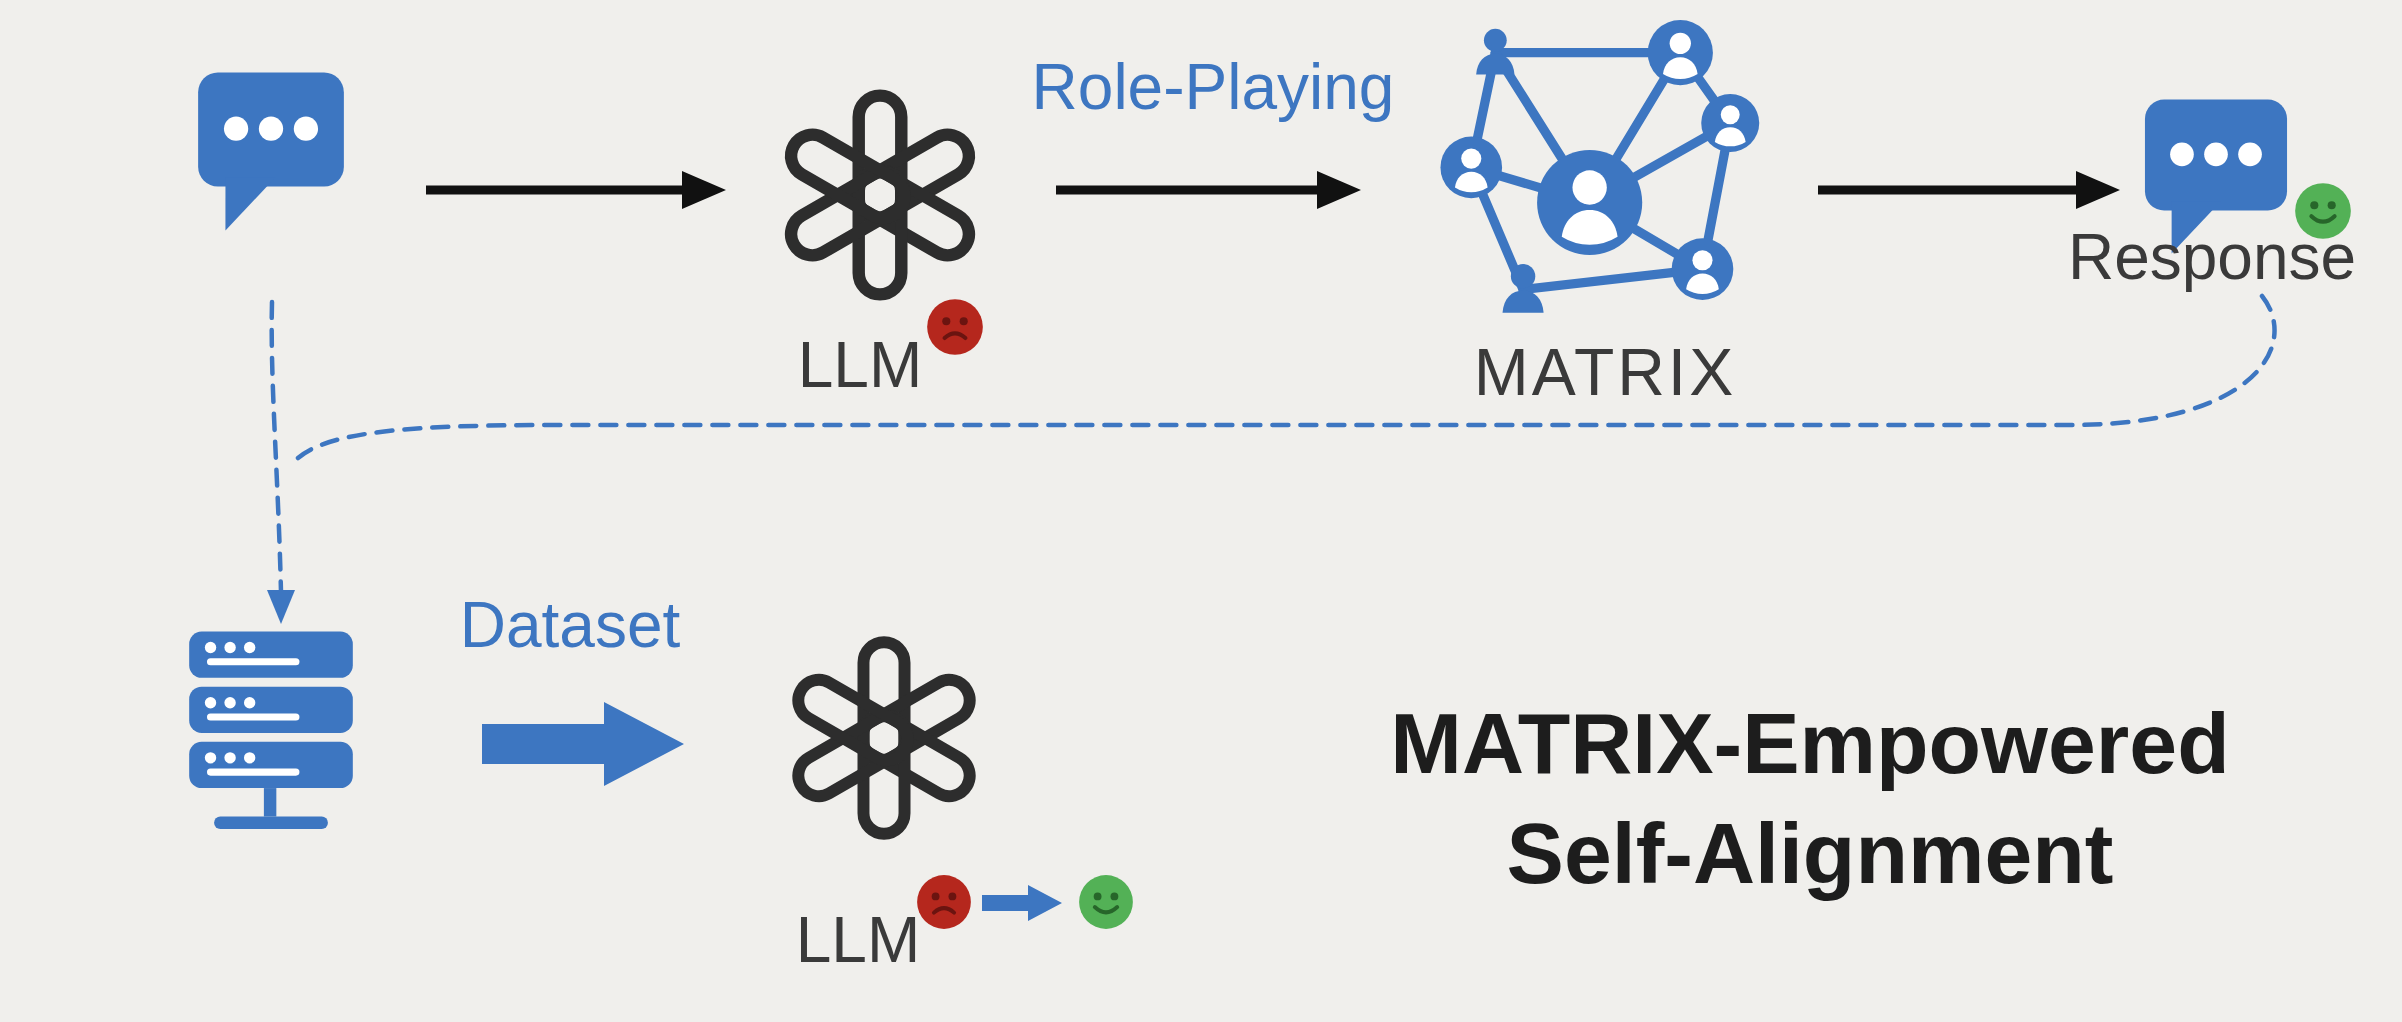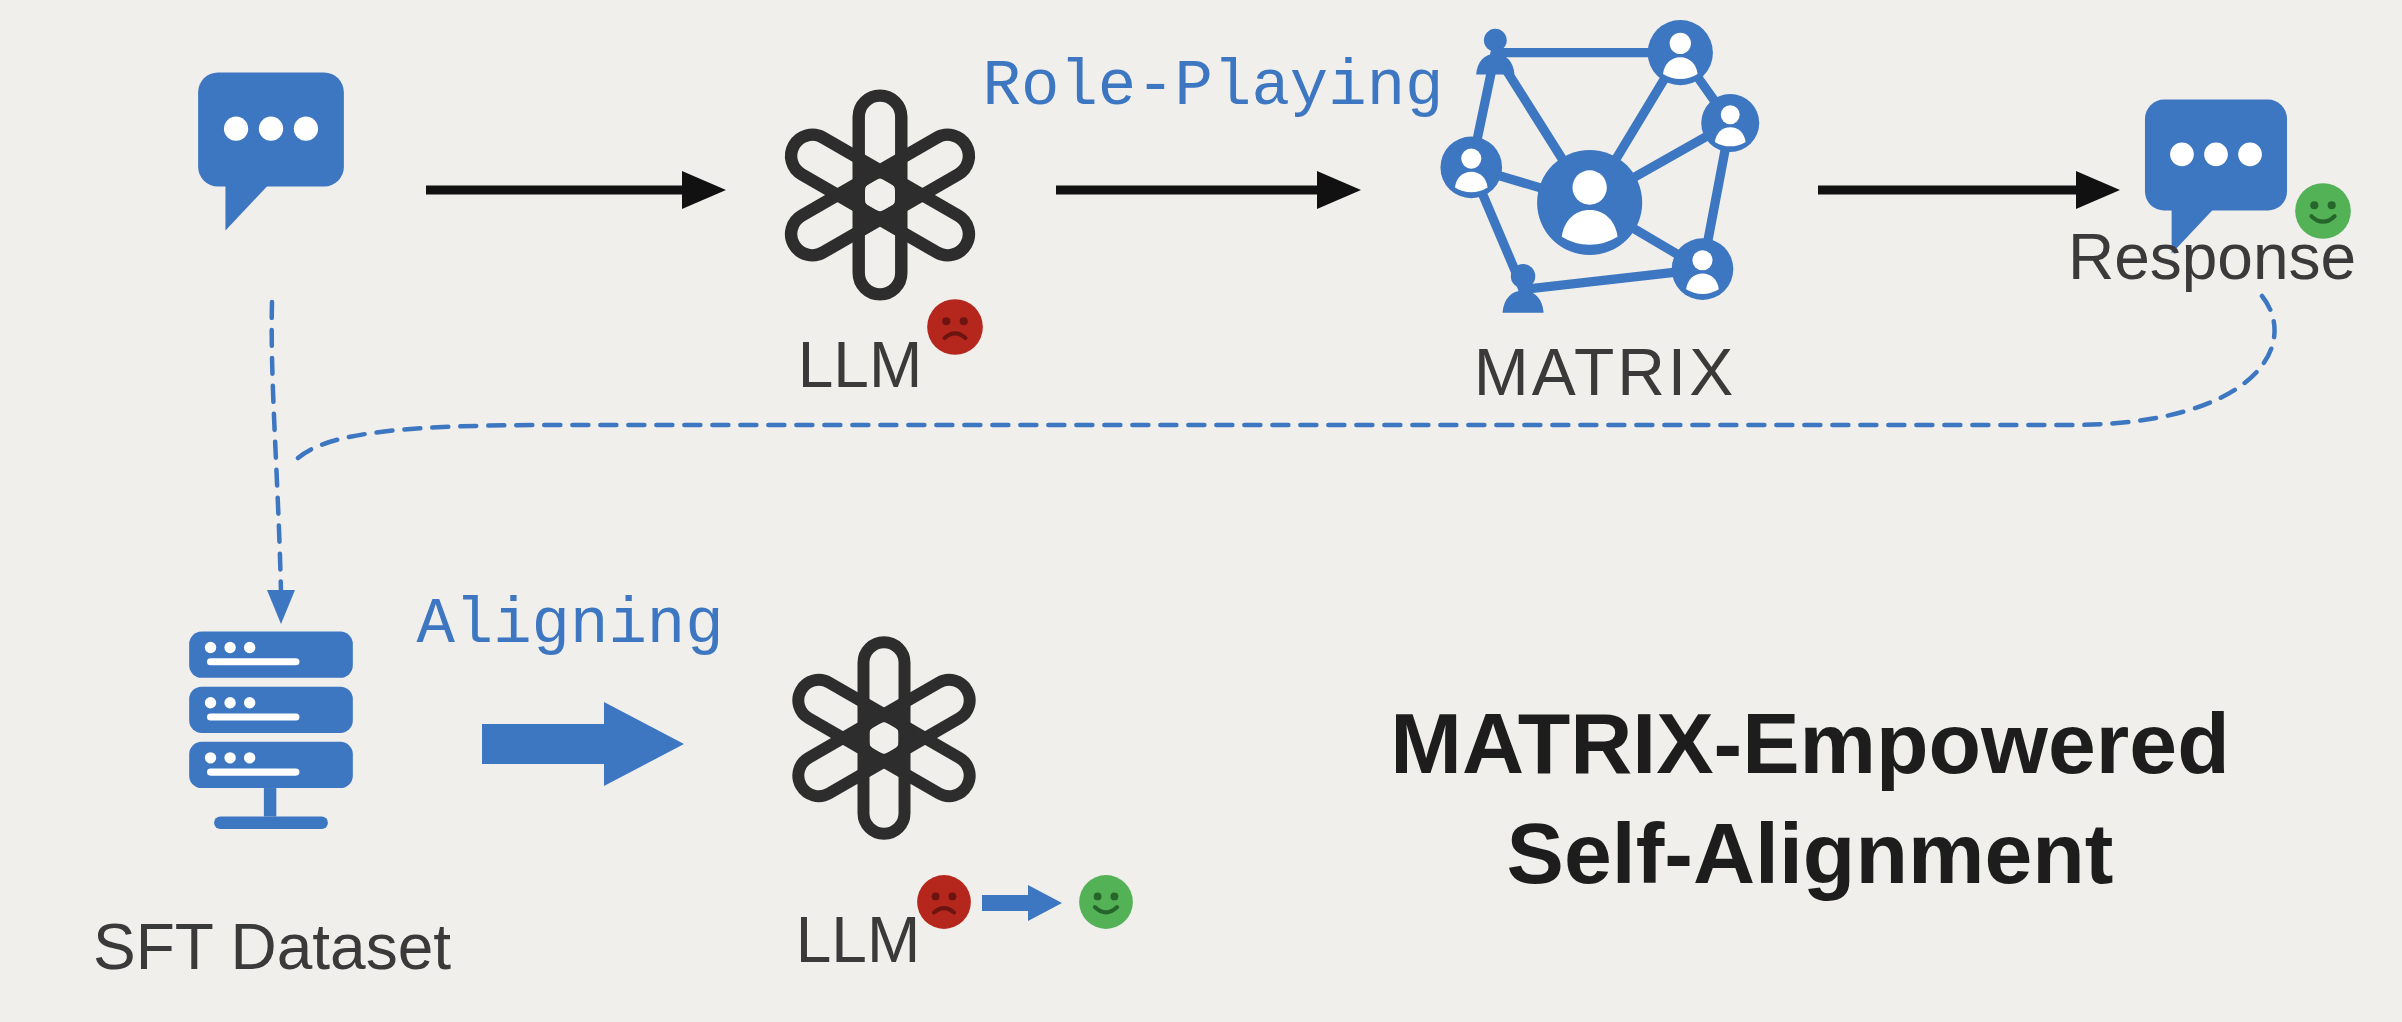--- a/index.html
+++ b/index.html
@@ -7,21 +7,21 @@
     width:2402px;height:1022px;overflow:hidden;
     background:#f0efec;
     font-family:"Liberation Sans",sans-serif;
   }
   .stage{position:relative;width:2402px;height:1022px;background:#f0efec;}
   .abs{position:absolute;}
   .lbl{
     position:absolute;transform:translateX(-50%);
     white-space:nowrap;font-size:64px;color:#3a3a3a;line-height:1.1;
   }
-  .lbl-blue{color:#3d76c1;font-family:Liberation Mono, monospace;}
+  .lbl-blue{color:#3d76c1;}
   .lbl-bold{font-weight:normal;letter-spacing:3px;}
   .title{
     position:absolute;transform:translateX(-50%);
     white-space:nowrap;font-size:86px;font-weight:bold;color:#1d1d1d;line-height:1.1;
   }
 </style>
 </head>
 <body>
 
 <div class="stage">
@@ -158,23 +158,22 @@
 
   <div class="lbl" style="left:2212px;top:222px">Response</div>
   <svg class="abs" style="left:2294px;top:182px" width="58" height="58" viewBox="0 0 100 100">
       <use href="#g-happy"></use>
     </svg>
 
   <svg class="abs" style="left:182px;top:628px" width="178" height="217" viewBox="0 0 100 122">
       <use href="#g-server"></use>
     </svg>
 
-  <div class="lbl" style="left:272px;top:912px">SFT Dataset</div>
 
-  <div class="lbl lbl-blue" style="left:570px;top:590px">Aligning</div>
+  <div class="lbl lbl-blue" style="left:570px;top:590px">Dataset</div>
 
   <svg class="abs" style="left:482px;top:698px" width="206" height="92" viewBox="0 0 206 92">
     <polygon points="0,26 122,26 122,4 202,46 122,88 122,66 0,66" fill="#3d76c1"></polygon>
   </svg>
 
   <svg class="abs" style="left:778px;top:632px" width="212" height="212" viewBox="-62 -62 124 124">
       <use href="#g-openai"></use>
     </svg>
 
   <div class="lbl" style="left:858px;top:905px">LLM</div>

